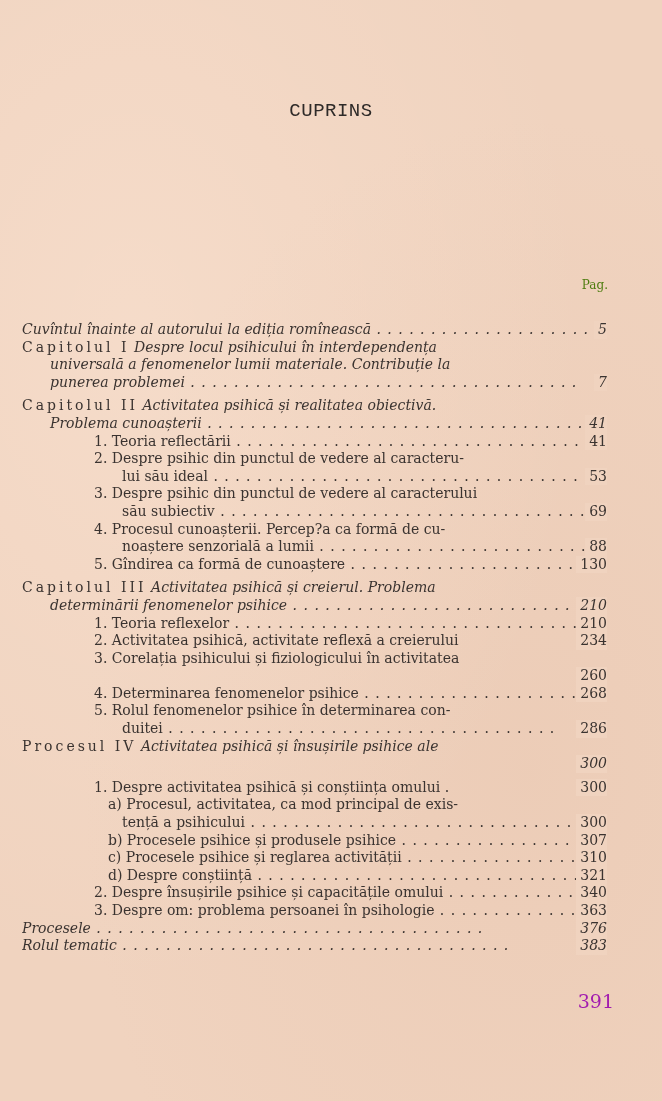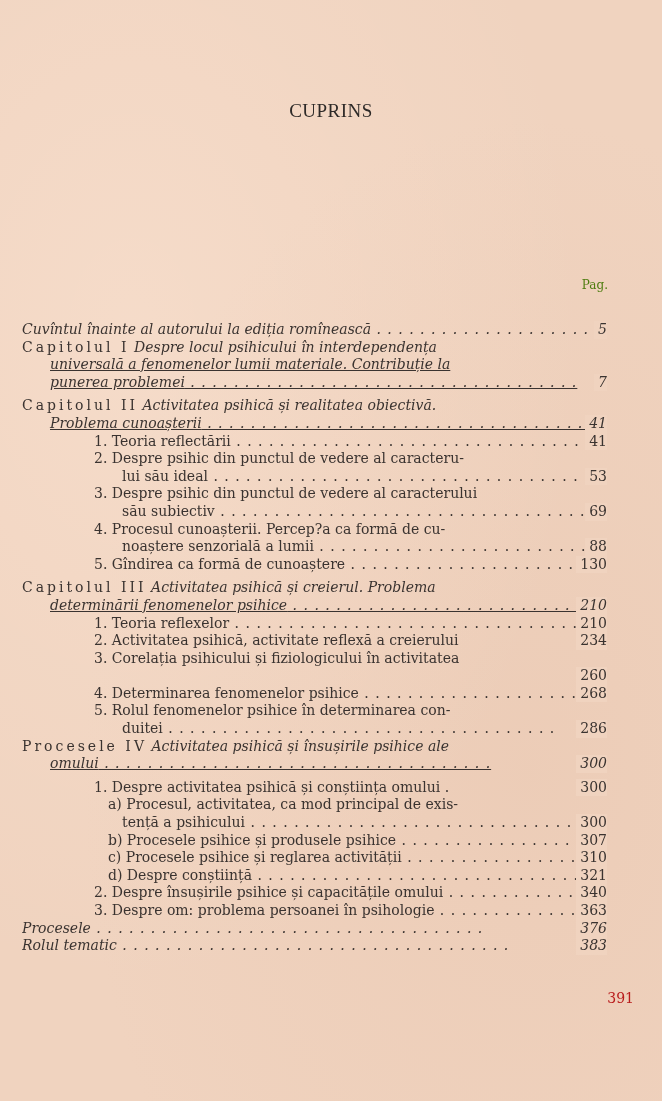--- a/index.html
+++ b/index.html
@@ -8,21 +8,21 @@
     background: #f0d3bf;
     background-image:
       radial-gradient(ellipse at 20% 30%, rgba(255,235,220,0.35), transparent 60%),
       radial-gradient(ellipse at 80% 70%, rgba(225,185,160,0.25), transparent 60%);
     font-family: "DejaVu Serif", "Liberation Serif", serif;
     color: #3a3330;
     position: relative;
   }
   .title {
     position: absolute; top: 100px; left: 0; width: 662px;
-    text-align: center; font-family: Liberation Serif, serif;
+    text-align: center; font-family: Liberation Mono, monospace;
     font-size: 19px; letter-spacing: 0.5px; color: #2e2a28;
   }
   .pag {
     position: absolute; top: 278px; right: 54px;
     font-size: 12px; color: #4d7c0f;
   }
   .toc { position: absolute; top: 295px; left: 22px; width: 585px; margin-top: 26px; }
   .line {
     position: relative; height: 17.6px; line-height: 17.6px;
     font-size: 14px; white-space: nowrap; overflow: hidden;
@@ -31,28 +31,28 @@
   .line .num {
     position: absolute; right: 0; top: 0; padding-left: 4px;
     background: #f0d3bf;
   }
   .line.dots .txt::after {
     content: " .  .  .  .  .  .  .  .  .  .  .  .  .  .  .  .  .  .  .  .  .  .  .  .  .  .  .  .  .  .  .  .  .  .  .  .";
     letter-spacing: 1px;
   }
   .it { font-style: italic; }
   .chap { letter-spacing: 3px; font-style: normal; }
-  .ind1 { padding-left: 28px; text-decoration: underline; }
+  .ind1 { padding-left: 28px; }
   .ind2 { padding-left: 72px; }
   .ind3 { padding-left: 86px; }
   .ind4 { padding-left: 100px; }
   .gap { height: 6px; }
   .folio {
-    position: absolute; top: 990px; right: 28px;
-    font-size: 14px; color: #b91c1c;
+    position: absolute; top: 990px; right: 48px;
+    font-size: 19px; color: #a21caf;
   }
 </style>
 </head>
 <body>
 
 <div>
   <div class="title">CUPRINS</div>
   <div class="pag">Pag.</div>
 
   <div class="toc">
@@ -142,25 +142,24 @@
     </div>
     <div class="line ind2">
       <span>5. Rolul fenomenelor psihice în determinarea con-</span>
     </div>
     <div class="line dots ind4">
       <span class="txt">duitei</span>
       <span class="num">286</span>
     </div>
 
     <div class="line">
-      <span class="chap">Procesele IV</span>
+      <span class="chap">Procesul IV</span>
       <span class="it">Activitatea psihică și însușirile psihice ale</span>
     </div>
     <div class="line dots it ind1">
-      <span class="txt">omului</span>
       <span class="num">300</span>
     </div>
     <div class="gap"></div>
     <div class="line ind2">
       <span class="txt">1. Despre activitatea psihică și conștiința omului .</span>
       <span class="num">300</span>
     </div>
     <div class="line ind3">
       <span>a) Procesul, activitatea, ca mod principal de exis-</span>
     </div>

